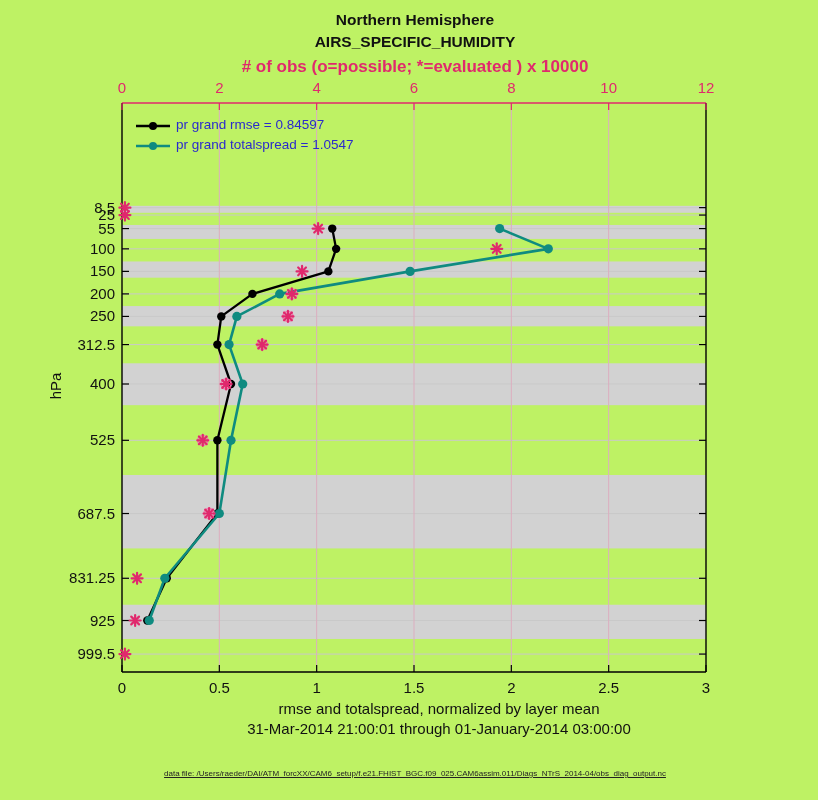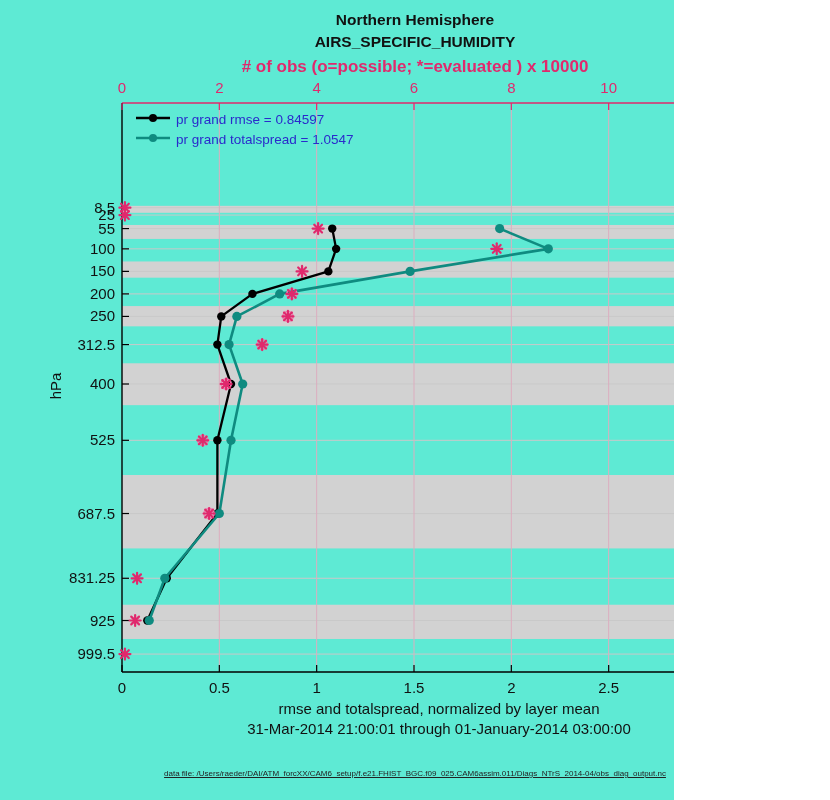--- a/index.html
+++ b/index.html
@@ -1,27 +1,27 @@
 <!DOCTYPE html>
 <html><head>
 <meta charset="utf-8">
 <style>
   html,body{margin:0;padding:0;background:#ffffff;}
-  .fig{position:relative;width:674px;height:800px;background:#5eead4;overflow:hidden;
+  .fig{position:relative;width:818px;height:800px;background:#bef264;overflow:hidden;
        font-family:"Liberation Sans",sans-serif;}
   .abs{position:absolute;}
   .ctr{left:0;width:830px;text-align:center;}
   .title-line{font-size:15.5px;font-weight:bold;color:#111;}
   .subtitle{font-size:17px;font-weight:bold;}
   .xlabel{font-size:15px;color:#111;padding-left:24px;}
   .footer{font-size:8px;color:#222;text-decoration:underline;}
   .hpa{left:27px;top:376px;width:60px;height:20px;text-align:center;
        font-size:15px;color:#111;transform:rotate(-90deg);}
   #legend{left:136px;top:112px;}
-  .legend-row{display:flex;align-items:flex-start;height:20px;}
+  .legend-row{display:flex;align-items:flex-end;height:20px;}
   .legend-label{font-size:13.5px;margin-left:6px;white-space:nowrap;}
   svg text.tk{font-family:"Liberation Sans",sans-serif;font-size:15px;fill:#111;}
   svg text.tkp{fill:#e0296d;}
 </style>
 </head>
 <body>
 
 <div class="fig">
 
   <div class="abs ctr title-line" style="top:11px">Northern Hemisphere</div>

